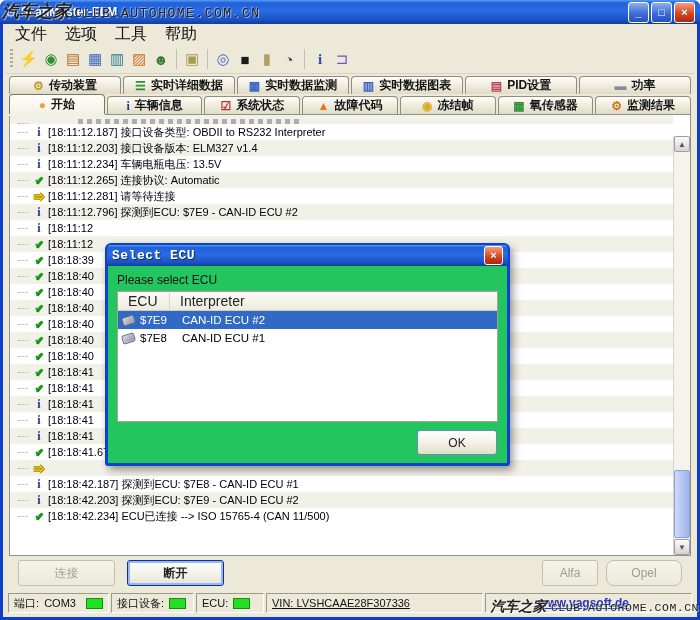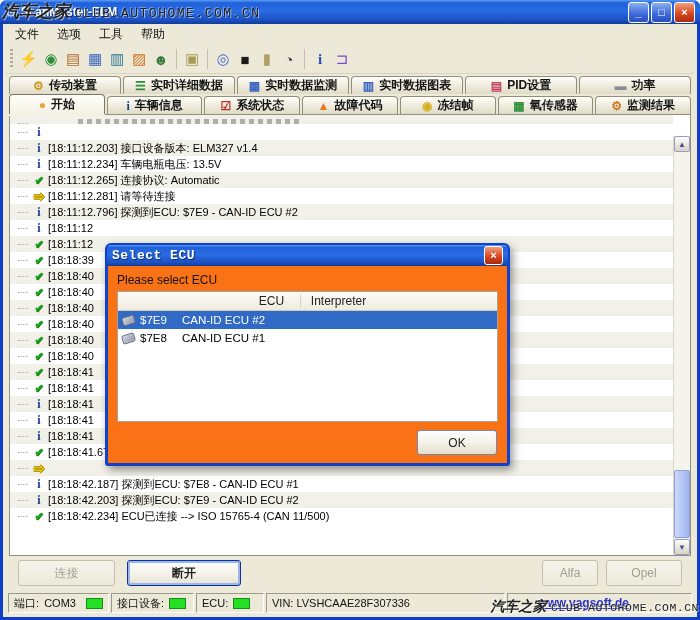--- a/index.html
+++ b/index.html
@@ -12,21 +12,21 @@
     border-radius:7px 7px 0 0;display:flex;align-items:center;padding:0 5px;box-sizing:border-box;}
   #app-icon{color:#c9ccd8;font-size:13px;margin-right:4px;}
   #title-text{color:#fff;font-weight:bold;font-size:12px;text-shadow:1px 1px 1px #0a2a6a;white-space:nowrap;}
   #win-controls{margin-left:auto;display:flex;gap:2px;}
   .wbtn{width:19px;height:19px;border:1px solid #fff;border-radius:3px;color:#fff;
     font-size:11px;font-weight:bold;display:flex;align-items:center;justify-content:center;
     background:linear-gradient(#8ab0f0,#3a68d8 60%,#2a50b8);line-height:1;}
   .wbtn.close{background:linear-gradient(#f0a080,#d84820 55%,#a82810);}
   
   #menubar{position:absolute;left:3px;right:3px;top:24px;height:21px;display:flex;
-    align-items:center;background:#ece9d8;border-bottom:1px solid #e0dcc8;font-size:12px;}
+    align-items:center;background:#ece9d8;border-bottom:1px solid #e0dcc8;font-size:16px;}
   .menu-item{padding:2px 9px;color:#111;}
   
   #toolbar{position:absolute;left:3px;right:3px;top:45px;height:29px;background:#ece9d8;
     display:flex;align-items:center;border-bottom:1px solid #d8d4c0;padding-left:4px;box-sizing:border-box;}
   #grip{width:3px;height:20px;margin-right:5px;
     background:repeating-linear-gradient(180deg,#b0ac9a 0 2px,transparent 2px 4px);}
   .tbtn{width:22px;height:22px;display:flex;align-items:center;justify-content:center;
     font-size:15px;border-radius:2px;}
   .tbtn.serif{font-family:"Liberation Serif",serif;font-weight:bold;font-size:15px;}
   .tsep{width:1px;height:20px;background:#c2beac;margin:0 4px;}
@@ -72,52 +72,52 @@
     background:linear-gradient(90deg,#cfdafc,#b4c6f4 50%,#a0b4ec);
     border:1px solid #8fa0d8;border-radius:2px;box-sizing:border-box;}
   
   #footer{position:absolute;left:3px;right:3px;top:556px;height:34px;display:flex;
     align-items:center;padding:0 12px;box-sizing:border-box;background:#ece9d8;}
   .btn{height:26px;border-radius:3px;font-size:12px;display:flex;align-items:center;
     justify-content:center;background:linear-gradient(#fefefe,#f4f2e8 55%,#e6e2d2);
     border:1px solid #8a8873;box-sizing:border-box;color:#222;}
   .btn.disabled{color:#a09e8e;border-color:#c2bfaa;background:linear-gradient(#f6f4ea,#eceadb);}
   #btn-connect{width:97px;}
-  #btn-disconnect{width:114px;margin-left:12px;font-weight:bold;border:1px solid #0a30a0;
+  #btn-disconnect{width:97px;margin-left:12px;font-weight:bold;border:1px solid #0a30a0;
     box-shadow:inset 0 0 0 2px #9ab6ea;}
   #btn-alfa{width:56px;margin-left:auto;}
-  #btn-opel{width:76px;margin-left:8px;}
+  #btn-opel{width:76px;margin-left:8px;border-radius:8px;}
   
   #statusbar{position:absolute;left:3px;right:3px;top:591px;height:24px;display:flex;
     gap:2px;padding:2px 2px;background:#ece9d8;box-sizing:border-box;font-size:11px;}
   .seg{border:1px solid;border-color:#9c9a8a #fff #fff #9c9a8a;display:flex;
     align-items:center;padding:4px 5px;box-sizing:border-box;white-space:nowrap;color:#111;}
   #seg-port{width:101px;justify-content:space-between;}
-  #seg-iface{width:83px;}#seg-ecu{width:68px;}#seg-vin{width:239px;}
+  #seg-iface{width:83px;}#seg-ecu{width:68px;}#seg-vin{width:217px;text-decoration:underline;}
   #seg-fill{flex:1;justify-content:flex-end;padding-right:62px;}
   .led{display:inline-block;width:15px;height:9px;background:#22e022;
     border:1px solid #1a8a1a;margin-left:5px;flex:none;}
   #vagsoft-link{color:#2a35c8;font-weight:bold;text-decoration:underline;font-size:12px;}
   
   #dialog{position:absolute;left:105px;top:243px;width:405px;height:223px;z-index:100;
-    background:#f97316;border:3px solid #0f42cc;border-radius:6px 6px 3px 3px;
+    background:#22c55e;border:3px solid #0f42cc;border-radius:6px 6px 3px 3px;
     box-shadow:3px 4px 9px rgba(0,0,0,.4);box-sizing:border-box;}
   #dialog-title{height:21px;margin:-1px -1px 0;display:flex;align-items:center;padding:0 5px;
     background:linear-gradient(180deg,#5a9cf4 0%,#2060d8 12%,#2a6ce4 45%,#1c52c4 82%,#123c9c 100%);
     border-radius:4px 4px 0 0;}
   #dialog-title-text{font-family:"Liberation Mono",monospace;font-weight:bold;font-size:13px;
     color:#fff;letter-spacing:.5px;text-shadow:1px 1px 1px #0a2a6a;}
   #dialog-close{margin-left:auto;width:17px;height:17px;border:1px solid #fff;border-radius:3px;
     background:linear-gradient(#f0a080,#d84820 55%,#a82810);color:#fff;font-weight:bold;
     font-size:11px;display:flex;align-items:center;justify-content:center;line-height:1;}
   #dialog-label{margin:7px 9px 4px;font-size:12px;color:#111;}
   #dialog-list{position:absolute;left:9px;right:9px;top:45px;height:131px;background:#fff;
     border:1px solid #a8a494;box-sizing:border-box;overflow:hidden;}
-  .dhead{display:flex;height:18px;align-items:center;font-size:12px;color:#222;
-    background:linear-gradient(#fcfbf6,#eeebdd);border-bottom:1px solid #cfcdc0;justify-content:center;}
+  .dhead{display:flex;height:18px;align-items:center;font-size:14px;color:#222;
+    background:linear-gradient(#fcfbf6,#eeebdd);border-bottom:1px solid #cfcdc0;}
   .dh-ecu{width:52px;padding-left:10px;border-right:1px solid #d8d5c8;box-sizing:border-box;}
   .dh-desc{padding-left:10px;}
   .drow{display:flex;align-items:center;height:18px;font-size:11.5px;padding-left:4px;color:#000;}
   .drow.sel{background:#316ac5;color:#fff;}
   .chip{width:13px;height:9px;flex:none;margin-right:5px;border-radius:2px;
     background:linear-gradient(145deg,#d4d8e4,#8e94a8);border:1px solid #6a7080;
     transform:rotate(-18deg);box-shadow:inset 0 0 1px #fff;box-sizing:border-box;}
   .c-ecu{width:42px;}
   #dialog-ok{position:absolute;right:10px;bottom:8px;width:78px;height:23px;
     background:linear-gradient(#fefefe,#f2f0e4 55%,#e2decc);border:1px solid #7289b8;
@@ -240,20 +240,21 @@
     <div id="log-rows">
         <div class="lrow clipped">
           <span class="tree"></span>
           <span class="licon ic-none"></span>
           <span class="ltext"></span>
           <span class="halftext"></span>
         </div>
         <div class="lrow">
           <span class="tree"></span>
           <span class="licon ic-info">i</span>
+          <span class="ltext">[18:11:12.187] 接口设备类型: OBDII to RS232 Interpreter</span>
         </div>
         <div class="lrow">
           <span class="tree"></span>
           <span class="licon ic-info">i</span>
           <span class="ltext">[18:11:12.203] 接口设备版本: ELM327 v1.4</span>
         </div>
         <div class="lrow">
           <span class="tree"></span>
           <span class="licon ic-info">i</span>
           <span class="ltext">[18:11:12.234] 车辆电瓶电压: 13.5V</span>

